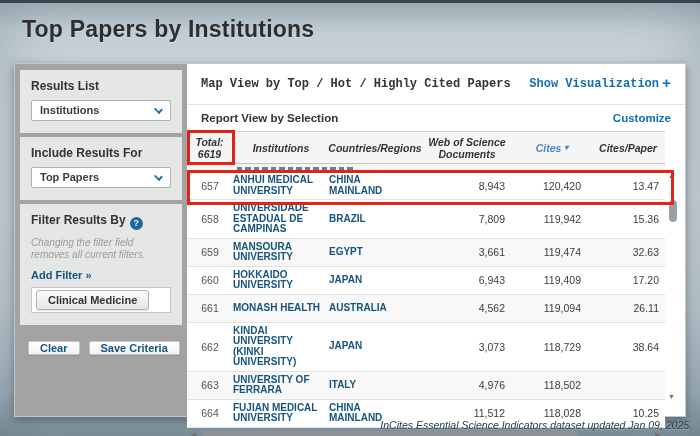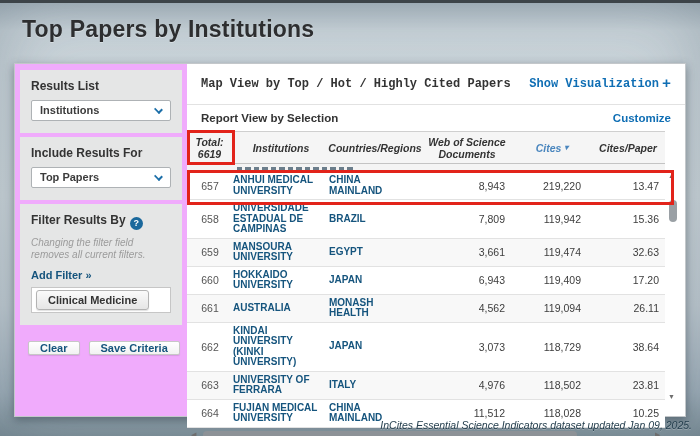--- a/index.html
+++ b/index.html
@@ -17,21 +17,21 @@
     position:absolute; left:22px; top:16px; font-size:23px; font-weight:bold; color:#2d2e30;
     letter-spacing:.2px; text-shadow:0 1px 0 rgba(255,255,255,.35);
   }
 
   .panel{
     position:absolute; left:14px; top:63px; width:672px; height:354px;
     background:#fff; box-shadow:0 3px 9px rgba(30,45,55,.45); border:1px solid #c3c7ca;
   }
 
   
-  .sidebar{ position:absolute; left:0; top:0; bottom:0; width:172px; background:#f0abfc; padding-top:6px; }
+  .sidebar{ position:absolute; left:0; top:0; bottom:0; width:172px; background:#a3a3a3; padding-top:6px; }
   .sb-block{ background:#e5e6e6; margin:0 5px 4px 5px; padding:9px 11px 12px 11px; }
   .sb-label{ font-size:12px; font-weight:bold; color:#333; margin-bottom:7px; }
   .dropdown{
     position:relative; height:21px; background:#fff; border:1px solid #aeb2b5; border-radius:2px;
     font-size:11px; font-weight:bold; color:#3c3c3c; line-height:19px; padding-left:8px; cursor:pointer;
   }
   .chev{ position:absolute; right:8px; top:5px; width:7px; height:7px; border-right:2px solid #1b6ea8; border-bottom:2px solid #1b6ea8; transform:rotate(45deg) scaleY(.8); }
   .help-q{
     display:inline-block; width:13px; height:13px; border-radius:50%; background:#1a689c; color:#fff;
     font-size:9px; font-weight:bold; text-align:center; line-height:13px; vertical-align:-2px; margin-left:4px;
@@ -200,21 +200,21 @@
         <div class="tbody">
           <div class="partial-row">
             <div class="partial-frag"></div>
           </div>
 
         <div class="row mh26">
     <div class="cell c-rank">657</div>
     <div class="cell c-inst">ANHUI MEDICAL UNIVERSITY</div>
     <div class="cell c-ctry">CHINA MAINLAND</div>
     <div class="cell c-num c-docs">8,943</div>
-    <div class="cell c-num c-cites">219,220</div>
+    <div class="cell c-num c-cites">120,420</div>
     <div class="cell c-num c-cpp">13.47</div>
   </div>
             <div class="row mh26">
     <div class="cell c-rank">658</div>
     <div class="cell c-inst">UNIVERSIDADE ESTADUAL DE CAMPINAS</div>
     <div class="cell c-ctry">BRAZIL</div>
     <div class="cell c-num c-docs">7,809</div>
     <div class="cell c-num c-cites">119,942</div>
     <div class="cell c-num c-cpp">15.36</div>
   </div>
@@ -229,41 +229,40 @@
             <div class="row mh26">
     <div class="cell c-rank">660</div>
     <div class="cell c-inst">HOKKAIDO UNIVERSITY</div>
     <div class="cell c-ctry">JAPAN</div>
     <div class="cell c-num c-docs">6,943</div>
     <div class="cell c-num c-cites">119,409</div>
     <div class="cell c-num c-cpp">17.20</div>
   </div>
             <div class="row mh26 alt">
     <div class="cell c-rank">661</div>
+    <div class="cell c-inst">MONASH HEALTH</div>
     <div class="cell c-ctry">AUSTRALIA</div>
-    <div class="cell c-inst">MONASH HEALTH</div>
     <div class="cell c-num c-docs">4,562</div>
     <div class="cell c-num c-cites">119,094</div>
     <div class="cell c-num c-cpp">26.11</div>
   </div>
             <div class="row mh26">
     <div class="cell c-rank">662</div>
     <div class="cell c-inst">KINDAI UNIVERSITY (KINKI UNIVERSITY)</div>
     <div class="cell c-ctry">JAPAN</div>
     <div class="cell c-num c-docs">3,073</div>
     <div class="cell c-num c-cites">118,729</div>
     <div class="cell c-num c-cpp">38.64</div>
   </div>
             <div class="row mh26 alt">
     <div class="cell c-rank">663</div>
     <div class="cell c-inst">UNIVERSITY OF FERRARA</div>
     <div class="cell c-ctry">ITALY</div>
     <div class="cell c-num c-docs">4,976</div>
     <div class="cell c-num c-cites">118,502</div>
-    <div class="cell c-num c-cpp">23.81</div>
   </div>
             <div class="row mh26">
     <div class="cell c-rank">664</div>
     <div class="cell c-inst">FUJIAN MEDICAL UNIVERSITY</div>
     <div class="cell c-ctry">CHINA MAINLAND</div>
     <div class="cell c-num c-docs">11,512</div>
     <div class="cell c-num c-cites">118,028</div>
     <div class="cell c-num c-cpp">10.25</div>
   </div>
           </div>

